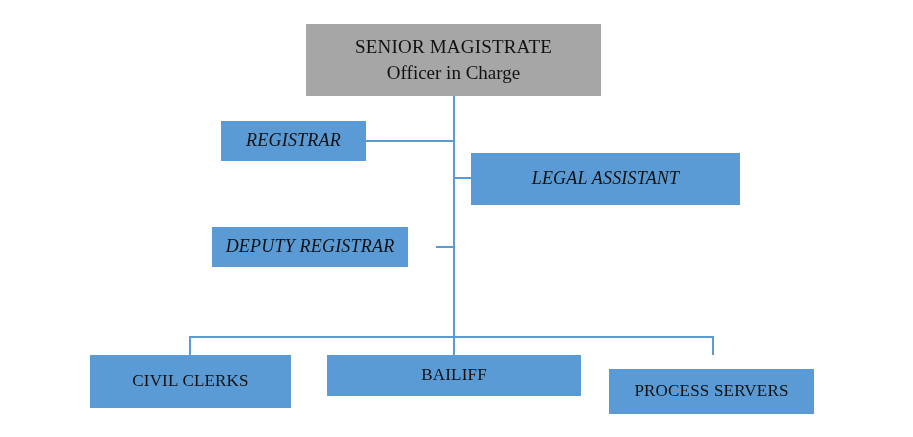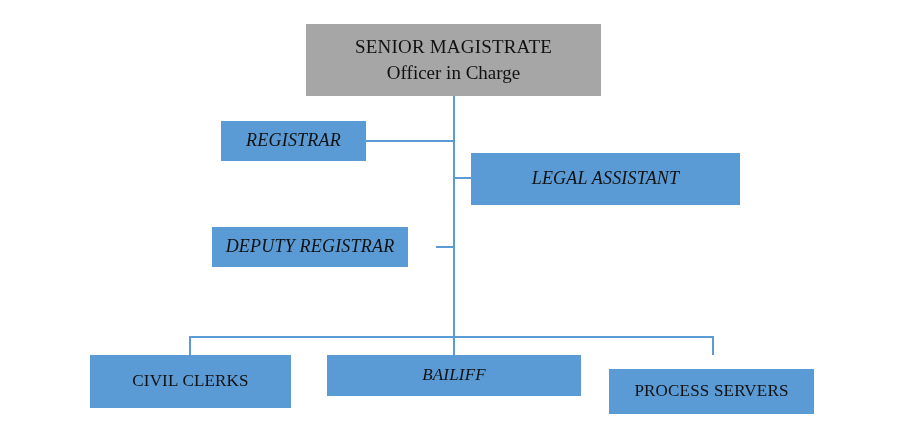--- a/index.html
+++ b/index.html
@@ -89,21 +89,21 @@
   </div>
 
   <div class="node node-blue" style="left:212px; top:227px; width:196px; height:40px;">
     <div class="label-italic">DEPUTY REGISTRAR</div>
   </div>
 
   <div class="node node-blue" style="left:90px; top:355px; width:201px; height:53px;">
     <div class="label-plain">CIVIL CLERKS</div>
   </div>
 
-  <div class="node node-blue" style="left:327px; top:355px; width:254px; height:41px;font-style:italic;">
+  <div class="node node-blue" style="left:327px; top:355px; width:254px; height:41px;">
     <div class="label-plain">BAILIFF</div>
   </div>
 
   <div class="node node-blue" style="left:609px; top:369px; width:205px; height:45px;">
     <div class="label-plain">PROCESS SERVERS</div>
   </div>
 
 </div>
 
 </body></html>

